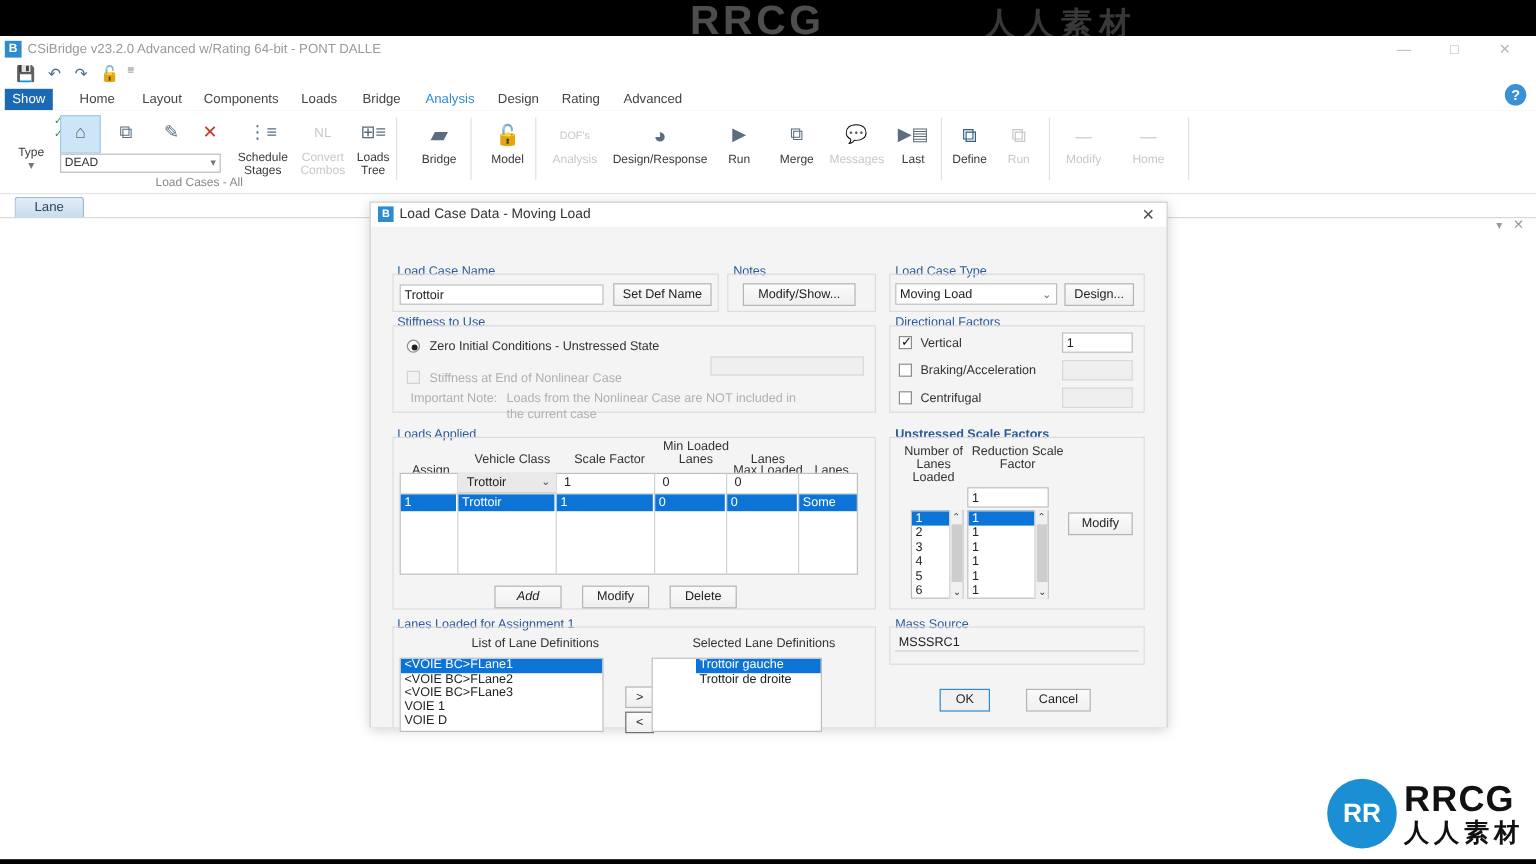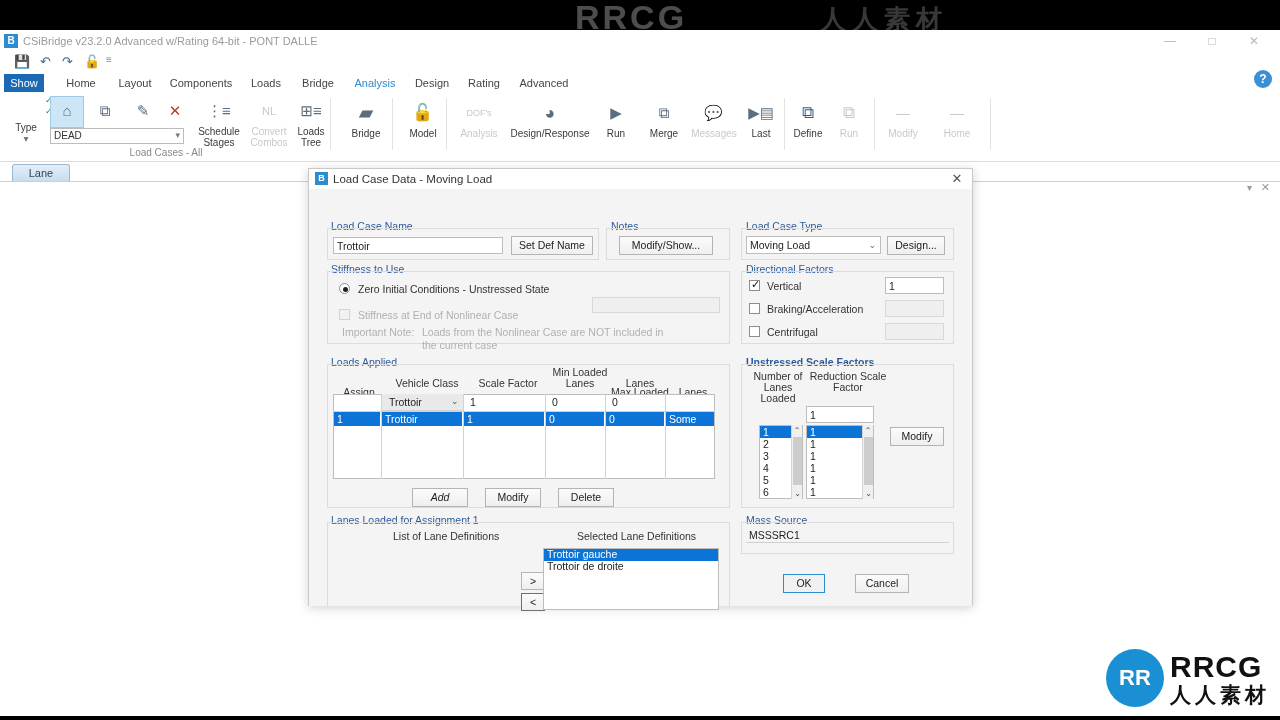--- a/index.html
+++ b/index.html
@@ -439,25 +439,32 @@
         <div class="ar" style="position:absolute; bottom:0; left:0; width:11px;">⌄</div>
       </div>
 
       <div class="btn" style="left:581px; top:238px; width:54px;">Modify</div>
 
       <div class="glabel" style="left:22px; top:325px;">Lanes Loaded for Assignment 1</div>
       <div class="grp" style="left:18px; top:333px; width:403px; height:84px; border-bottom:none;"></div>
       <div class="slabel" style="left:84px; top:341px;">List of Lane Definitions</div>
       <div class="slabel" style="left:268px; top:341px;">Selected Lane Definitions</div>
 
+      <div class="lbox" style="left:24px; top:359px; width:170px; height:62px;">
+        <div class="lrow selrow" style="line-height:11.5px; height:11.5px;">&lt;VOIE BC&gt;FLane1</div>
+        <div class="lrow" style="line-height:11.5px; height:11.5px;">&lt;VOIE BC&gt;FLane2</div>
+        <div class="lrow" style="line-height:11.5px; height:11.5px;">&lt;VOIE BC&gt;FLane3</div>
+        <div class="lrow" style="line-height:11.5px; height:11.5px;">VOIE 1</div>
+        <div class="lrow" style="line-height:11.5px; height:11.5px;">VOIE D</div>
+      </div>
 
       <div class="btn" style="left:212px; top:383px; width:24px; height:18px; line-height:16px;">&gt;</div>
       <div class="btn" style="left:212px; top:404px; width:24px; height:18px; line-height:16px; border:1px solid #6f6f6f;">&lt;</div>
 
-      <div class="lbox" style="left:234px; top:359px; width:176px; height:62px;">
+      <div class="lbox" style="left:234px; top:359px; width:142px; height:62px;padding-left:36px;">
         <div class="lrow selrow" style="line-height:11.5px; height:11.5px;">Trottoir gauche</div>
         <div class="lrow" style="line-height:11.5px; height:11.5px;">Trottoir de droite</div>
       </div>
 
       <div class="glabel" style="left:437px; top:325px;">Mass Source</div>
       <div class="grp" style="left:432px; top:333px; width:213px; height:32px;"></div>
       <div class="tf flat" style="left:437px; top:338px; width:203px; height:16px; color:#222;">MSSSRC1</div>
 
       <div class="btn primary" style="left:474px; top:385px; width:42px; height:19px;">OK</div>
       <div class="btn" style="left:546px; top:385px; width:54px; height:19px;">Cancel</div>

